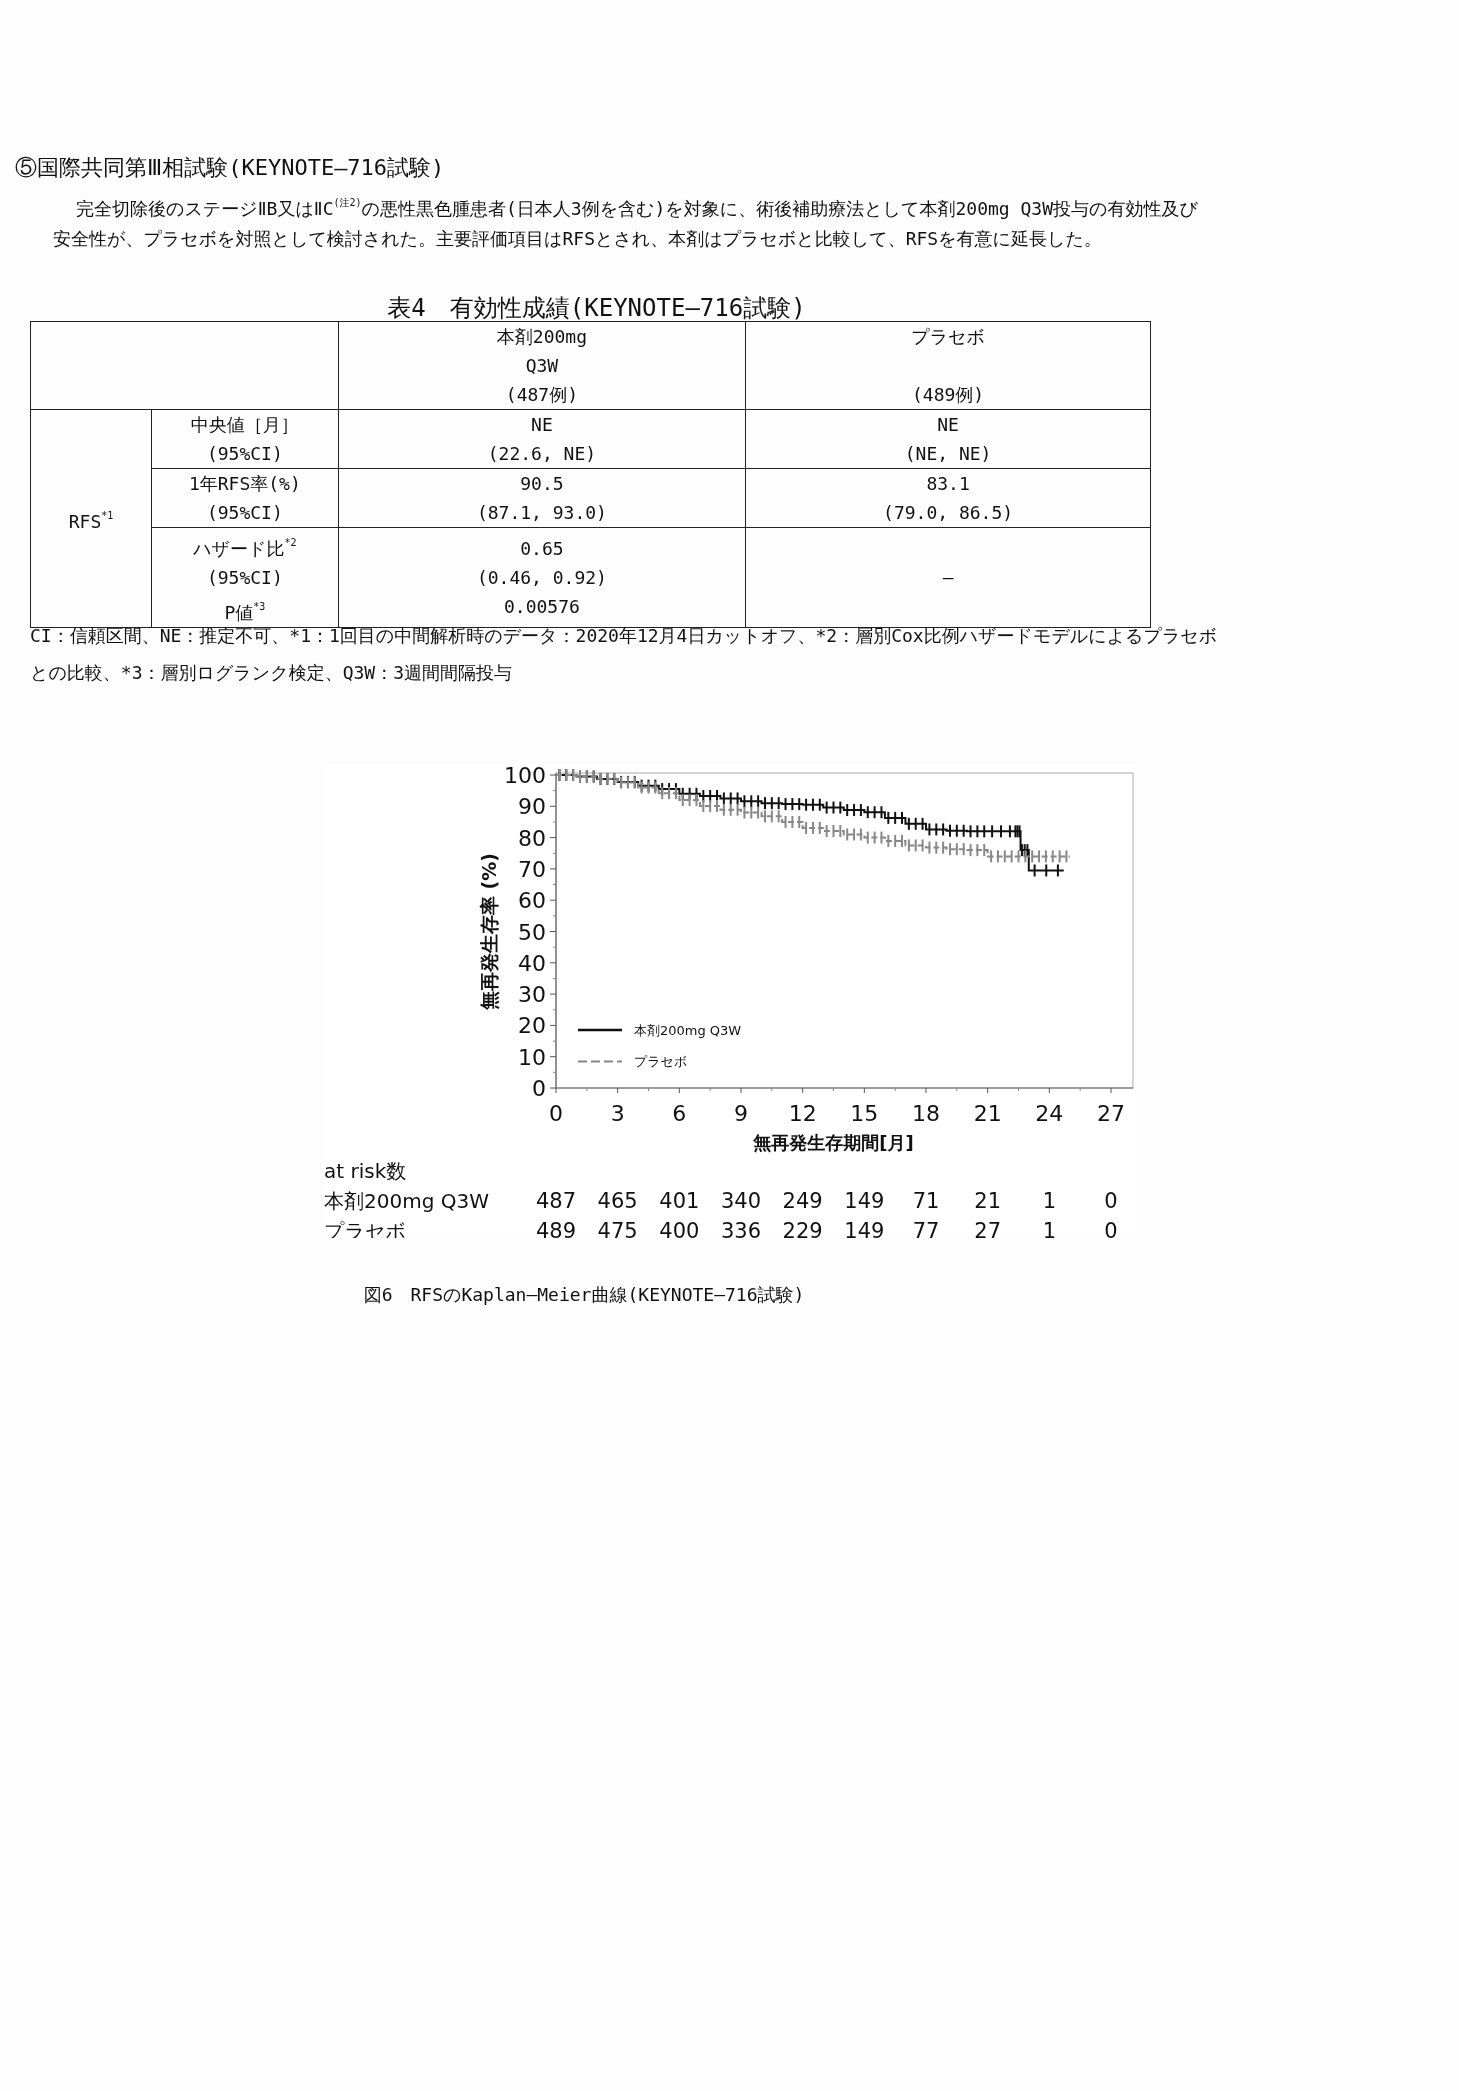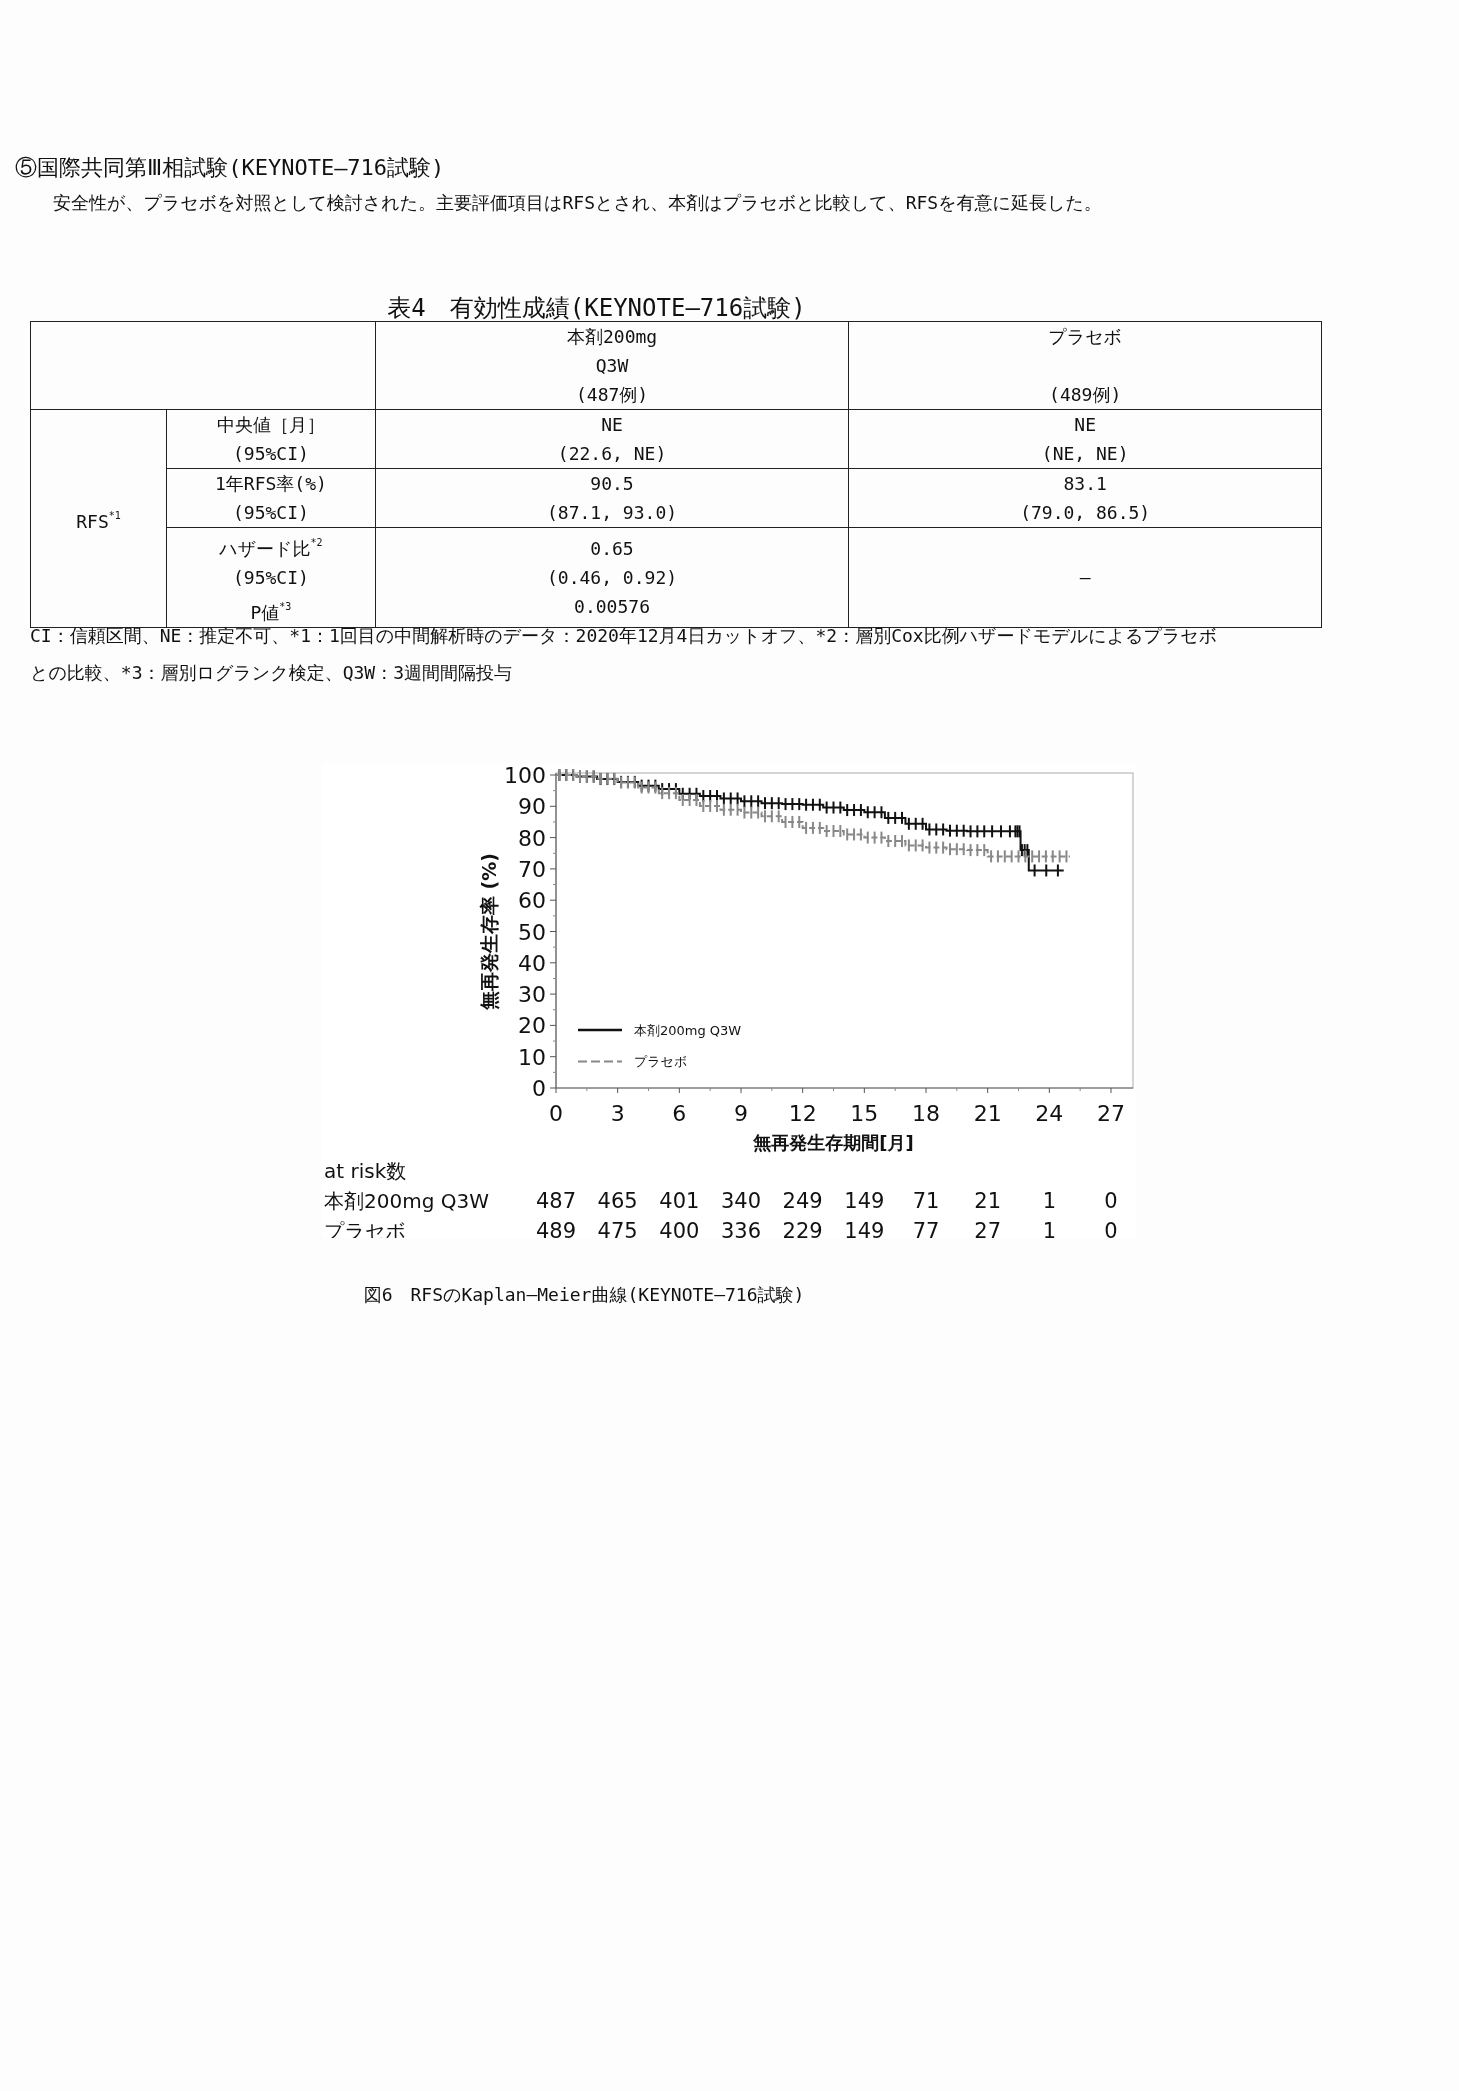--- a/index.html
+++ b/index.html
@@ -4,34 +4,35 @@
 <style>
   html, body { margin: 0; padding: 0; background: #fdfdfd; }
   body { width: 1459px; height: 2091px; position: relative; font-family: "DejaVu Sans Mono", "Liberation Mono", monospace; color: #111; }
   .abs { position: absolute; }
   .section-heading { left: 15px; top: 153px; font-size: 22px; letter-spacing: 0px; }
   .para { left: 31px; top: 188px; width: 1405px; font-size: 18px; line-height: 30px; }
   .para .l1 { padding-left: 45px; display: block; white-space: nowrap; }
   .para .l2 { padding-left: 22px; display: block; white-space: nowrap; }
   sup { font-size: 10px; vertical-align: 9px; }
   .table-caption { left: 0; width: 1193px; top: 292px; text-align: center; font-size: 24px; }
-  table.eff { position: absolute; left: 30px; top: 321px; width: 1292px; border-collapse: collapse; font-size: 18px; }
+  table.eff { position: absolute; left: 30px; top: 321px; width: 1121px; border-collapse: collapse; font-size: 18px; }
   table.eff td { border: 1.5px solid #222; text-align: center; vertical-align: middle; padding: 0; line-height: 29px; }
   .footnote { left: 30px; top: 617px; width: 1410px; font-size: 18px; line-height: 37px; }
   .footnote span { display: block; white-space: nowrap; }
   .figure { left: 322px; top: 764px; width: 814px; height: 474px; background: #fff; }
   .fig-caption { left: 0; width: 1168px; top: 1283px; text-align: center; font-size: 18px; }
   .chart-svg text { font-family: "DejaVu Sans", "Liberation Sans", sans-serif; }
 </style>
 </head>
 <body>
 
 <div class="abs section-heading">⑤国際共同第Ⅲ相試験(KEYNOTE―716試験)</div>
 
 <div class="abs para">
+  <span class="l1"><span>完全切除後のステージⅡB又はⅡC</span><sup>(注2)</sup><span>の悪性黒色腫患者(日本人3例を含む)を対象に、術後補助療法として本剤200mg Q3W投与の有効性及び</span></span>
   <span class="l2">安全性が、プラセボを対照として検討された。主要評価項目はRFSとされ、本剤はプラセボと比較して、RFSを有意に延長した。</span>
 </div>
 
 <div class="abs table-caption">表4　有効性成績(KEYNOTE―716試験)</div>
 
 <table class="eff">
   <colgroup>
     <col style="width:146px">
     <col style="width:223px">
     <col style="width:517px">

